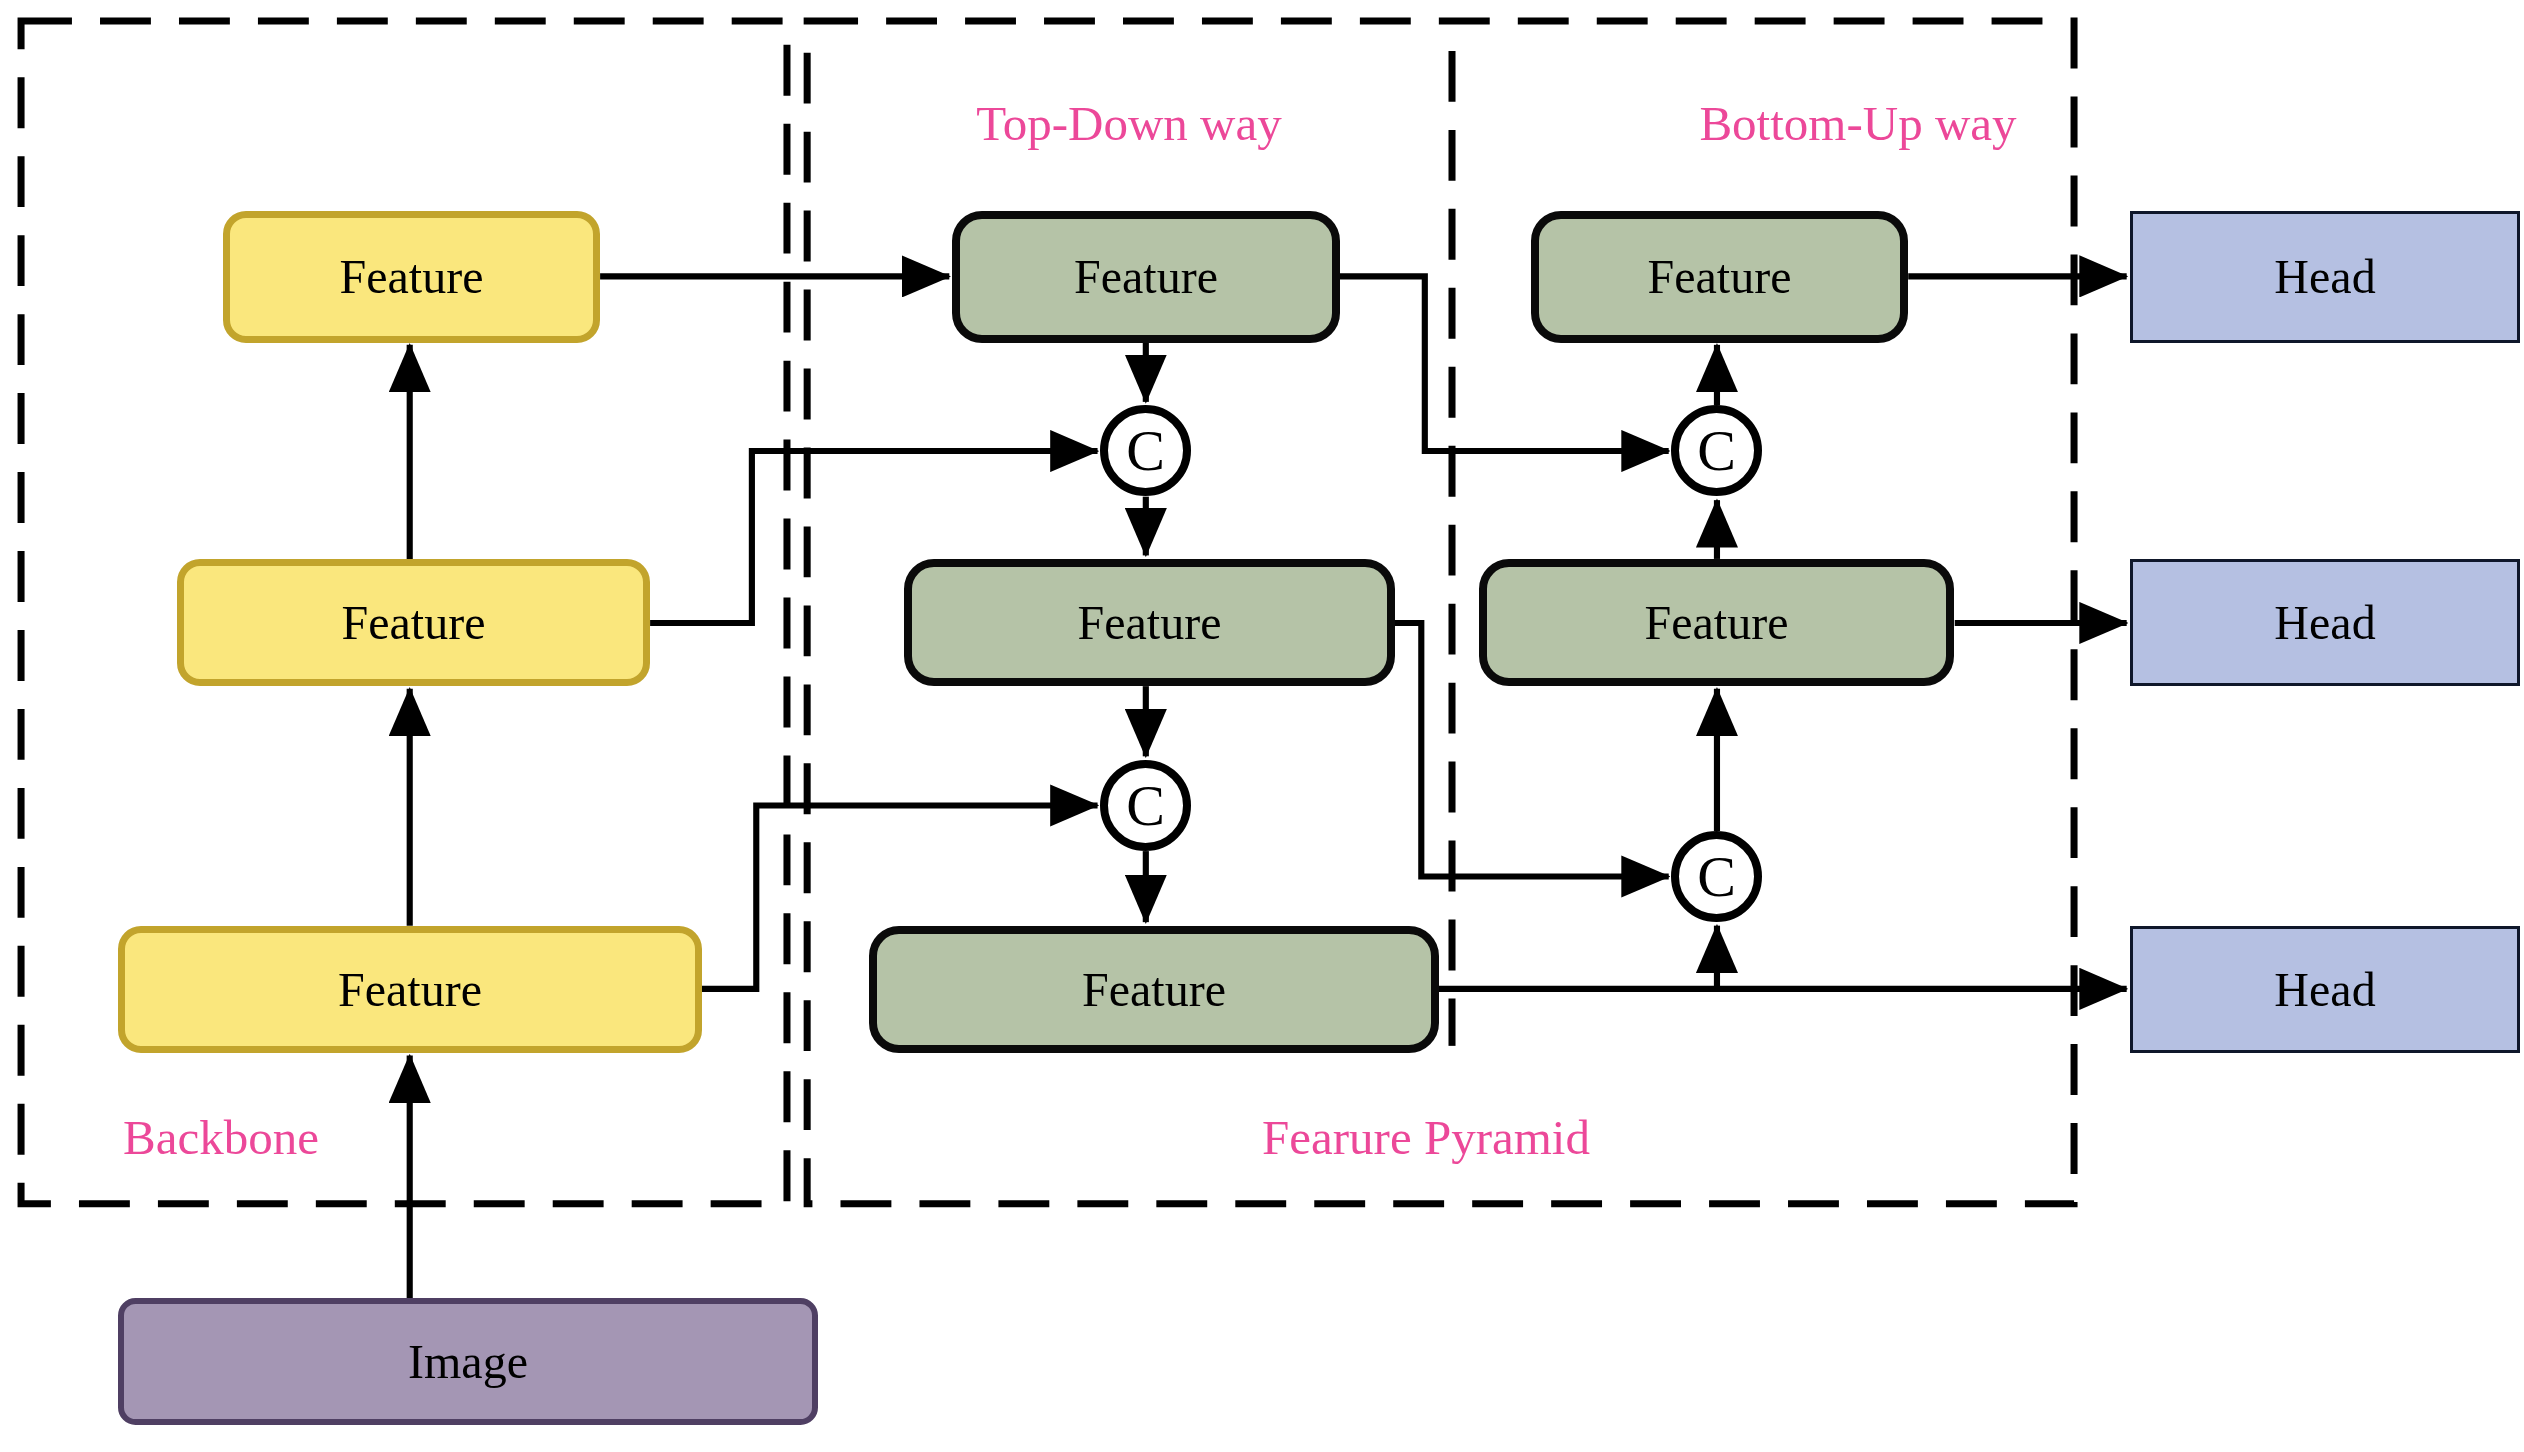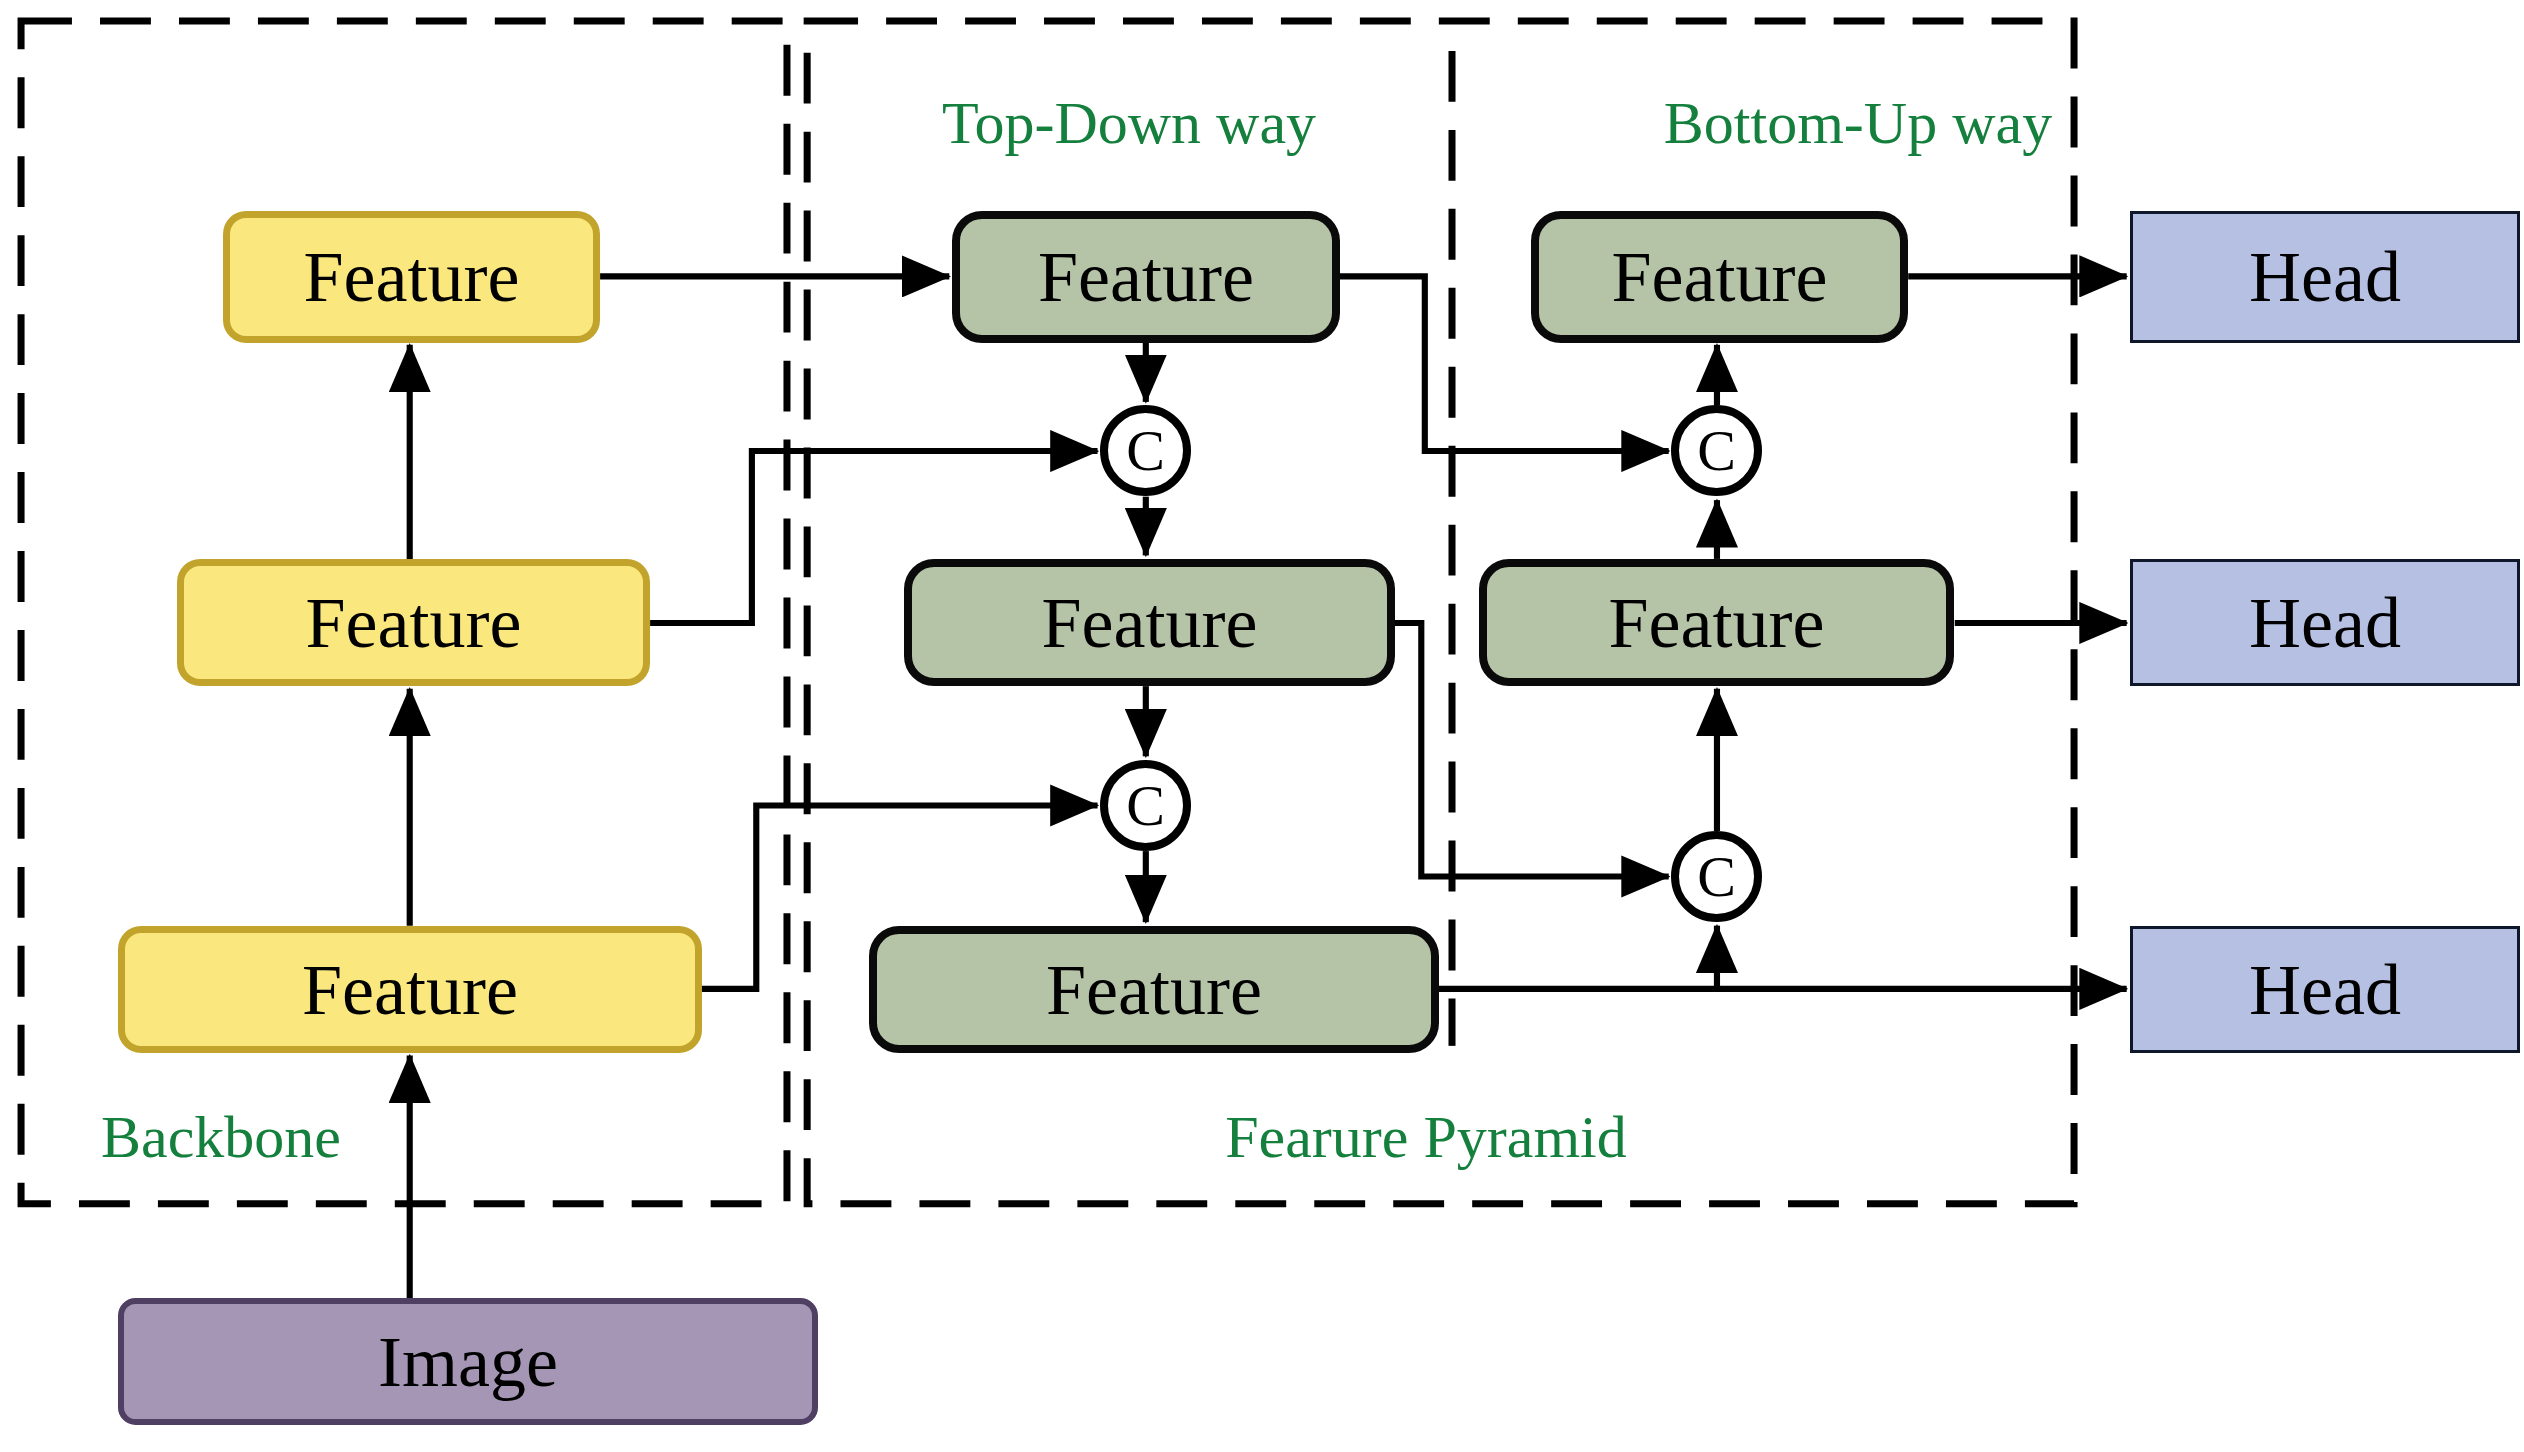--- a/index.html
+++ b/index.html
@@ -15,21 +15,21 @@
     position: absolute;
     left: 0; top: 0;
     width: 2525px; height: 1453px;
   }
   .box {
     position: absolute;
     display: flex;
     align-items: center;
     justify-content: center;
     box-sizing: border-box;
-    font-size: 72px;
+    font-size: 48px;
     color: #000000;
     white-space: nowrap;
     line-height: 1;
   }
   .yellow-box {
     background: #FAE77D;
     border: 7px solid #C2A42C;
     border-radius: 23px;
   }
   .green-box {
@@ -58,22 +58,22 @@
     display: flex;
     align-items: center;
     justify-content: center;
     font-size: 58px;
     color: #000000;
     line-height: 1;
   }
   .section-label {
     position: absolute;
     transform: translate(-50%, -50%);
-    font-size: 60px;
-    color: #15803d;
+    font-size: 49px;
+    color: #ec4899;
     white-space: nowrap;
     line-height: 1;
   }
 </style>
 </head>
 <body>
 
 <div id="diagram-canvas">
 
   <svg id="connector-layer" viewBox="0 0 2878 1656" xmlns="http://www.w3.org/2000/svg">

